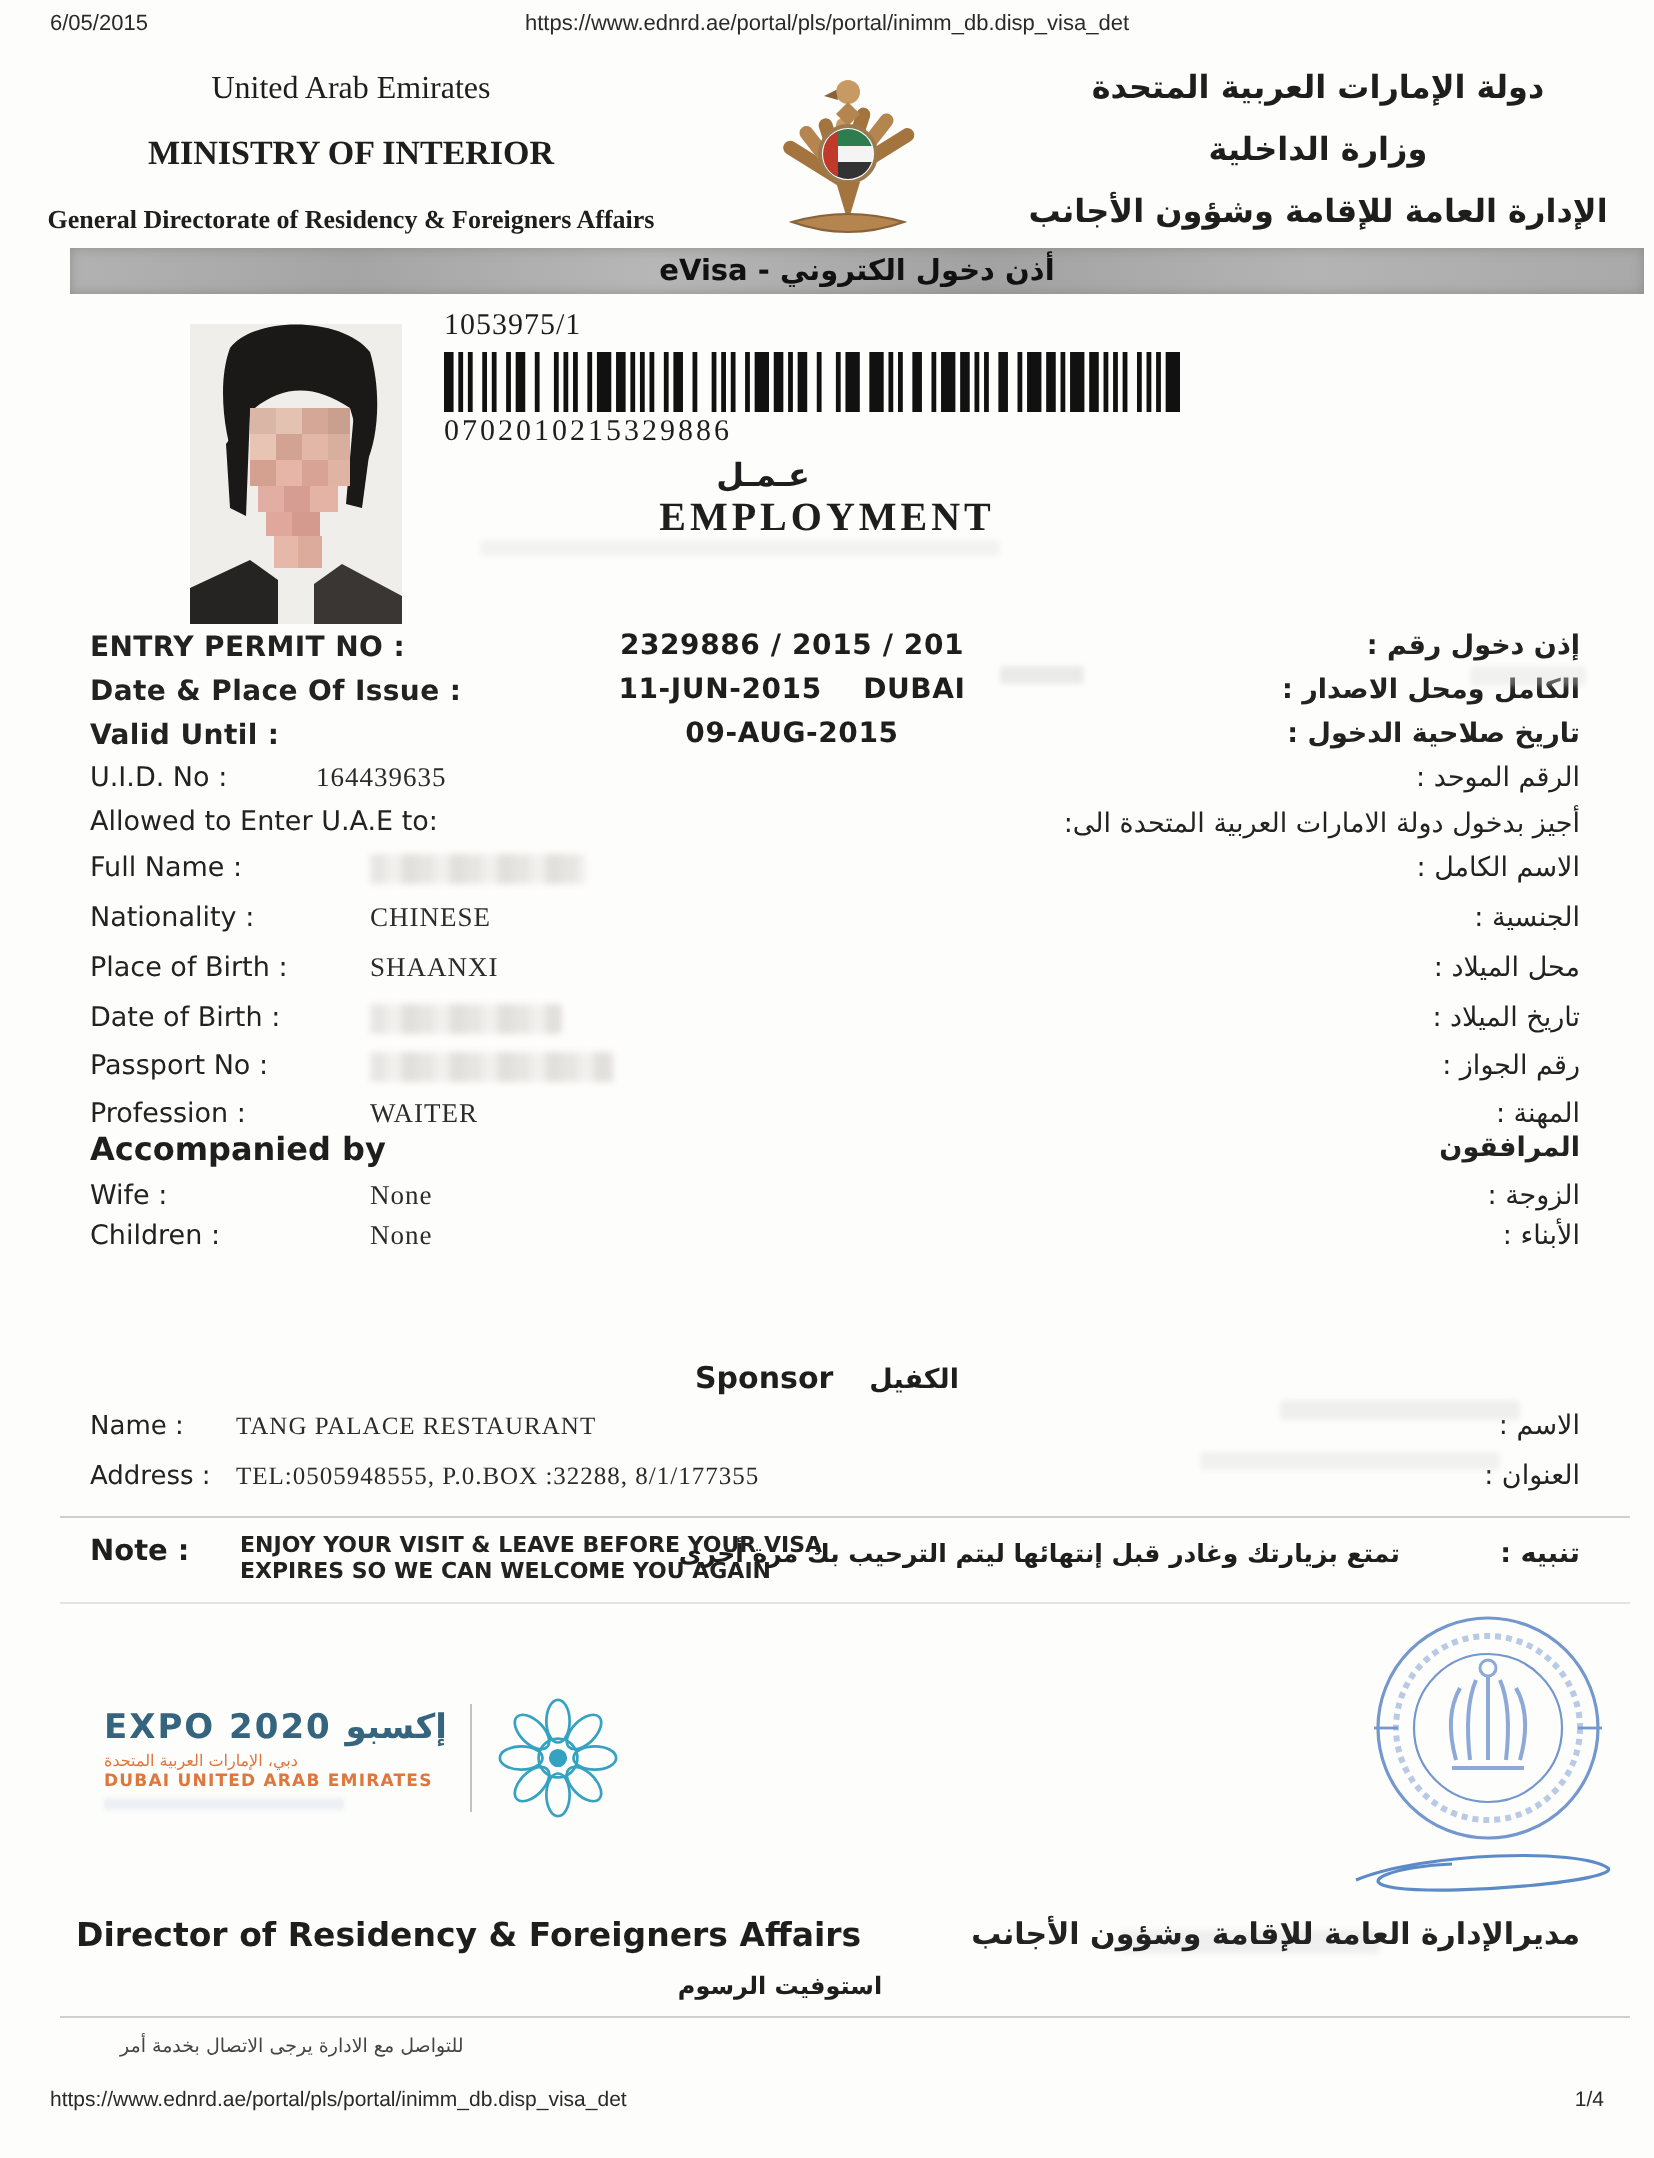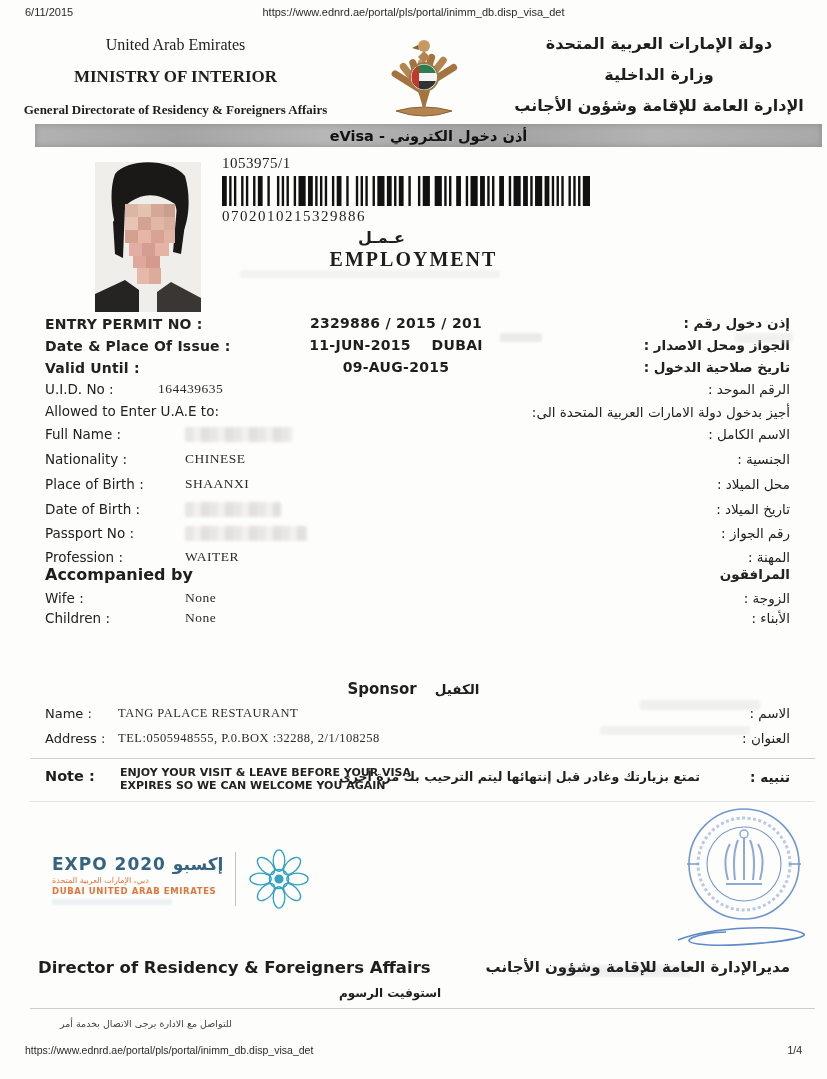--- a/index.html
+++ b/index.html
@@ -56,21 +56,21 @@
 
   .sig-stamp{left:664px;top:790px;}
 
   .note-en{position:absolute;left:120px;font-size:11px;font-weight:bold;line-height:13px;color:#222;}
 </style>
 </head>
 <body>
 
 <div id="page">
 
-  <div class="abs printmeta" style="left:25px;top:6px">6/11/2015</div>
+  <div class="abs printmeta" style="left:25px;top:6px">6/05/2015</div>
   <div class="abs printmeta" style="left:0;top:6px;width:827px;text-align:center">https://www.ednrd.ae/portal/pls/portal/inimm_db.disp_visa_det</div>
 
   <div class="abs lh-en serif">
     <div class="l1">United Arab Emirates</div>
     <div class="l2">MINISTRY OF INTERIOR</div>
     <div class="l3">General Directorate of Residency &amp; Foreigners Affairs</div>
   </div>
 
   <div class="abs" style="left:382px;top:33px">
     <svg width="84" height="92" viewBox="0 0 84 92">
@@ -216,21 +216,21 @@
   <div class="abs b c rtl" style="left:0;top:228px;width:763px;font-size:16px">عـمـل</div>
   <div class="abs serif b c" style="left:0;top:248px;width:827px;font-size:20px;letter-spacing:2px">EMPLOYMENT</div>
   <div class="ghost" style="left:240px;top:270px;width:260px;height:8px;opacity:.3"></div>
 
   <div class="lbl lblb" style="top:316px">ENTRY PERMIT NO :</div>
   <div class="valc" style="top:315px">2329886 / 2015 / 201</div>
   <div class="arl arb" style="top:315px">إذن دخول رقم :</div>
 
   <div class="lbl lblb" style="top:338px">Date &amp; Place Of Issue :</div>
   <div class="valc" style="top:337px">11-JUN-2015    DUBAI</div>
-  <div class="arl arb" style="top:337px">الجواز ومحل الاصدار :</div>
+  <div class="arl arb" style="top:337px">الكامل ومحل الاصدار :</div>
 
   <div class="lbl lblb" style="top:360px">Valid Until :</div>
   <div class="valc" style="top:359px">09-AUG-2015</div>
   <div class="arl arb" style="top:359px">تاريخ صلاحية الدخول :</div>
 
   <div class="lbl" style="top:381px">U.I.D. No :</div>
   <div class="vals" style="top:381px;left:158px">164439635</div>
   <div class="arl" style="top:381px">الرقم الموحد :</div>
 
   <div class="lbl" style="top:403px">Allowed to Enter U.A.E to:</div>
@@ -274,21 +274,21 @@
   <div class="abs" style="left:0;top:680px;width:827px;display:flex;justify-content:center;gap:18px;align-items:baseline">
     <span class="b" style="font-size:15px">Sponsor</span>
     <span class="b rtl" style="font-size:13.5px">الكفيل</span>
   </div>
 
   <div class="lbl" style="top:706px;font-size:13px">Name :</div>
   <div class="vals" style="top:706px;left:118px;font-size:12.5px">TANG PALACE RESTAURANT</div>
   <div class="arl" style="top:705px">الاسم :</div>
 
   <div class="lbl" style="top:731px;font-size:13px">Address :</div>
-  <div class="vals" style="top:731px;left:118px;font-size:12.5px">TEL:0505948555, P.0.BOX :32288, 2/1/108258</div>
+  <div class="vals" style="top:731px;left:118px;font-size:12.5px">TEL:0505948555, P.0.BOX :32288, 8/1/177355</div>
   <div class="arl" style="top:730px">العنوان :</div>
 
   <div class="hr" style="top:758px"></div>
   <div class="abs b" style="left:45px;top:768px;font-size:14.5px">Note :</div>
   <div class="note-en" style="top:766px">
     <div>ENJOY YOUR VISIT &amp; LEAVE BEFORE YOUR VISA</div>
     <div>EXPIRES SO WE CAN WELCOME YOU AGAIN</div>
   </div>
   <div class="abs b rtl" style="right:127px;top:769px;font-size:12.5px">تمتع بزيارتك وغادر قبل إنتهائها ليتم الترحيب بك مرة أخرى</div>
   <div class="arl arb" style="top:769px">تنبيه :</div>

